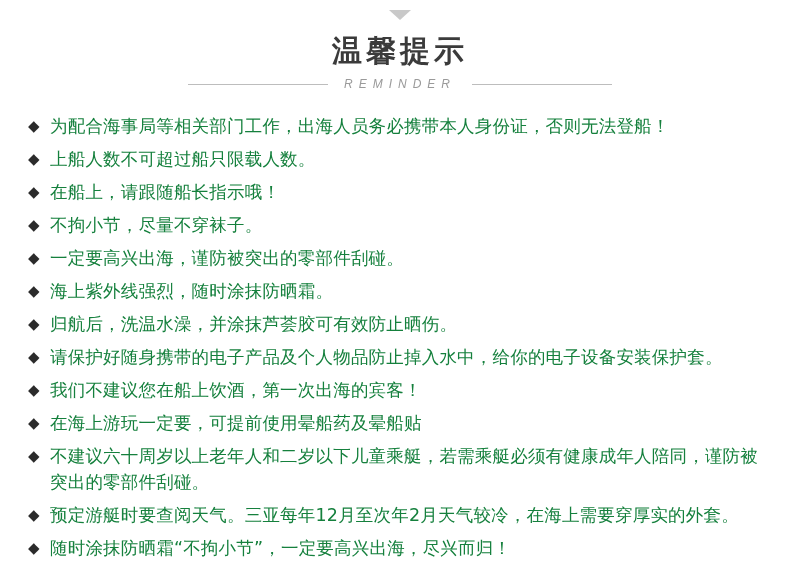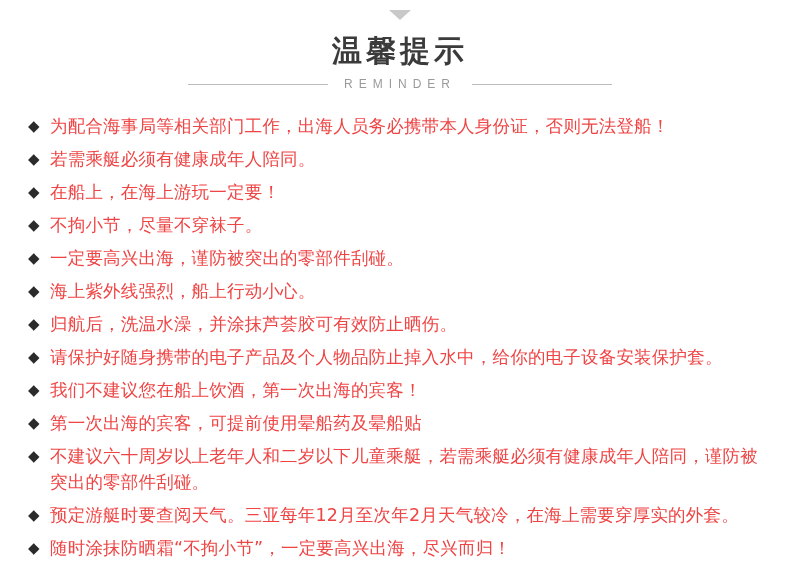--- a/index.html
+++ b/index.html
@@ -58,20 +58,21 @@
     width: 140px;
     height: 1px;
     background: #bdbdbd;
   }
   .title-en {
     font-size: 12px;
     letter-spacing: 6px;
     color: #9a9a9a;
     padding: 0 16px;
     white-space: nowrap;
+    font-style: italic;
   }
 
   
   .list {
     margin: 22px 28px 0 28px;
   }
   .item {
     display: flex;
     align-items: flex-start;
     margin-bottom: 7px;
@@ -82,21 +83,21 @@
     font-size: 15px;
     line-height: 26px;
     color: #2b2b2b;
     text-align: left;
   }
   .text {
     flex: 1 1 auto;
     font-family: "DejaVu Sans", "Liberation Sans", sans-serif;
     font-size: 17.5px;
     line-height: 26px;
-    color: #ef4444;
+    color: #15803d;
     letter-spacing: 0.2px;
   }
 </style>
 </head>
 <body>
 
 <div class="page">
 
   <div class="arrow-wrap">
     <div class="arrow-down"></div>
@@ -111,53 +112,53 @@
     </div>
   </div>
 
   <div class="list">
       <div class="item">
         <span class="bullet">◆</span>
         <span class="text">为配合海事局等相关部门工作，出海人员务必携带本人身份证，否则无法登船！</span>
       </div>
       <div class="item">
         <span class="bullet">◆</span>
-        <span class="text">若需乘艇必须有健康成年人陪同。</span>
+        <span class="text">上船人数不可超过船只限载人数。</span>
       </div>
       <div class="item">
         <span class="bullet">◆</span>
-        <span class="text">在船上，在海上游玩一定要！</span>
+        <span class="text">在船上，请跟随船长指示哦！</span>
       </div>
       <div class="item">
         <span class="bullet">◆</span>
         <span class="text">不拘小节，尽量不穿袜子。</span>
       </div>
       <div class="item">
         <span class="bullet">◆</span>
         <span class="text">一定要高兴出海，谨防被突出的零部件刮碰。</span>
       </div>
       <div class="item">
         <span class="bullet">◆</span>
-        <span class="text">海上紫外线强烈，船上行动小心。</span>
+        <span class="text">海上紫外线强烈，随时涂抹防晒霜。</span>
       </div>
       <div class="item">
         <span class="bullet">◆</span>
         <span class="text">归航后，洗温水澡，并涂抹芦荟胶可有效防止晒伤。</span>
       </div>
       <div class="item">
         <span class="bullet">◆</span>
         <span class="text">请保护好随身携带的电子产品及个人物品防止掉入水中，给你的电子设备安装保护套。</span>
       </div>
       <div class="item">
         <span class="bullet">◆</span>
         <span class="text">我们不建议您在船上饮酒，第一次出海的宾客！</span>
       </div>
       <div class="item">
         <span class="bullet">◆</span>
-        <span class="text">第一次出海的宾客，可提前使用晕船药及晕船贴</span>
+        <span class="text">在海上游玩一定要，可提前使用晕船药及晕船贴</span>
       </div>
       <div class="item">
         <span class="bullet">◆</span>
         <span class="text">不建议六十周岁以上老年人和二岁以下儿童乘艇，若需乘艇必须有健康成年人陪同，谨防被突出的零部件刮碰。</span>
       </div>
       <div class="item">
         <span class="bullet">◆</span>
         <span class="text">预定游艇时要查阅天气。三亚每年12月至次年2月天气较冷，在海上需要穿厚实的外套。</span>
       </div>
       <div class="item">

